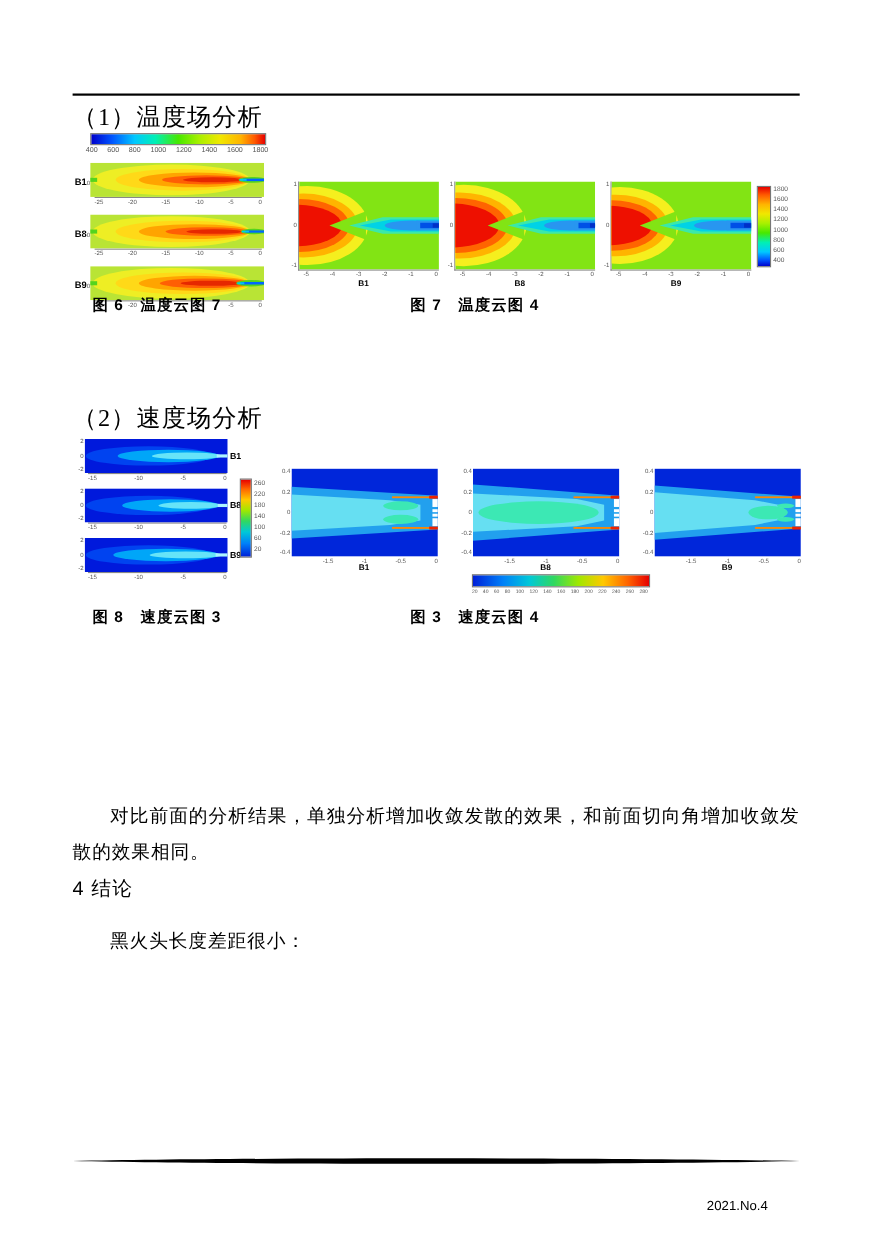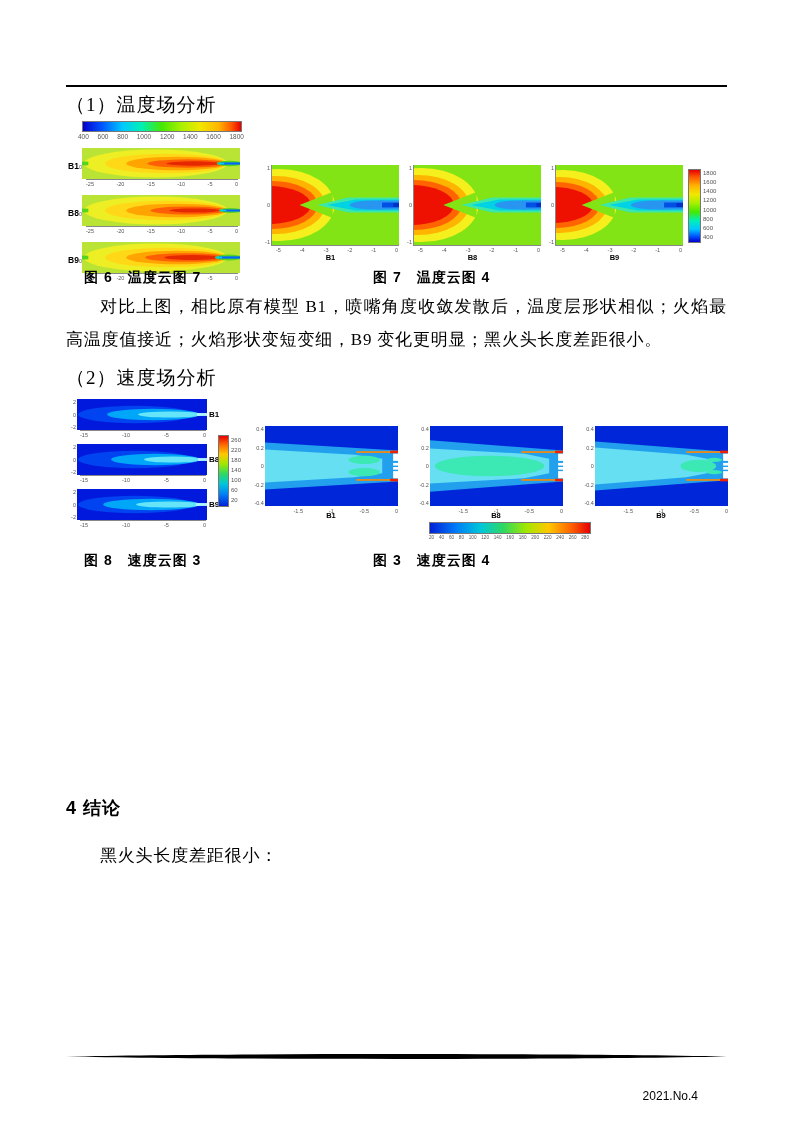--- a/index.html
+++ b/index.html
@@ -3,22 +3,22 @@
 <meta charset="utf-8">
 <style>
   html,body{margin:0;padding:0;background:#e8e8e8;}
   .page{position:relative;width:793px;height:1122px;background:#ffffff;margin:0 auto;
         font-family:"Liberation Serif",serif;color:#000;overflow:hidden;}
   
   .journal-title{position:absolute;top:48px;left:0;width:100%;text-align:center;
        font-size:21px;font-weight:bold;font-style:italic;letter-spacing:5px;}
   .header-rule{position:absolute;top:85px;left:66px;width:661px;border-top:2px solid #000;}
   
-  .sec-title{position:absolute;left:66px;font-size:19px;letter-spacing:1px;text-align:center;}
-  .h4-title{position:absolute;left:66px;font-size:18px;font-weight:bold;
+  .sec-title{position:absolute;left:66px;font-size:22px;letter-spacing:1px;text-align:center;}
+  .h4-title{position:absolute;left:66px;font-size:18px;font-weight:normal;
        font-family:"Liberation Sans",sans-serif;letter-spacing:1px;}
   
   .para{position:absolute;left:66px;width:661px;font-size:17px;line-height:32.6px;
        text-align:justify;text-indent:2em;letter-spacing:0.8px;}
   
   .fig-caption{position:absolute;font-size:14px;font-weight:bold;
        font-family:"Liberation Sans",sans-serif;letter-spacing:1px;}
   
   .tick-row{display:flex;justify-content:space-between;color:#555;
        font-family:"Liberation Sans",sans-serif;}
@@ -287,21 +287,20 @@
           <span>800</span>
           <span>600</span>
           <span>400</span>
         </div>
     </div>
   </div>
 
   <div class="fig-caption" style="left:84px;top:269px;">图 6　温度云图 7</div>
   <div class="fig-caption" style="left:373px;top:269px;">图 7　温度云图 4</div>
 
-  <div class="para" style="top:291px;">对比上图，相比原有模型 B1，喷嘴角度收敛发散后，温度层形状相似；火焰最高温度值接近；火焰形状变短变细，B9 变化更明显；黑火头长度差距很小。</div>
 
   <div class="sec-title" style="top:365px;">（2）速度场分析</div>
 
   <div class="fig8">
 
     <div class="v8-row">
       <div class="v8-yticks ytick-col">
           <span>2</span>
           <span>0</span>
           <span>-2</span>
@@ -508,20 +507,21 @@
           </div>
         <div class="v9-label">B9</div>
       </div>
     </div>
   </div>
 
   <div class="fig-caption" style="left:84px;top:552px;">图 8　速度云图 3</div>
   <div class="fig-caption" style="left:373px;top:552px;">图 3　速度云图 4</div>
 
 
+  <div class="para" style="top:726px;">对比前面的分析结果，单独分析增加收敛发散的效果，和前面切向角增加收敛发散的效果相同。</div>
 
   <div class="h4-title" style="top:796px;">4 结论</div>
 
   <div class="para" style="top:840px;">黑火头长度差距很小：</div>
 
 
   <div class="footer-line">
     <svg width="661" height="7">
       <path d="M0,3.5 C160,0.2 501,0.2 661,3.5 C501,6.8 160,6.8 0,3.5 Z" fill="#000"></path>
     </svg>

